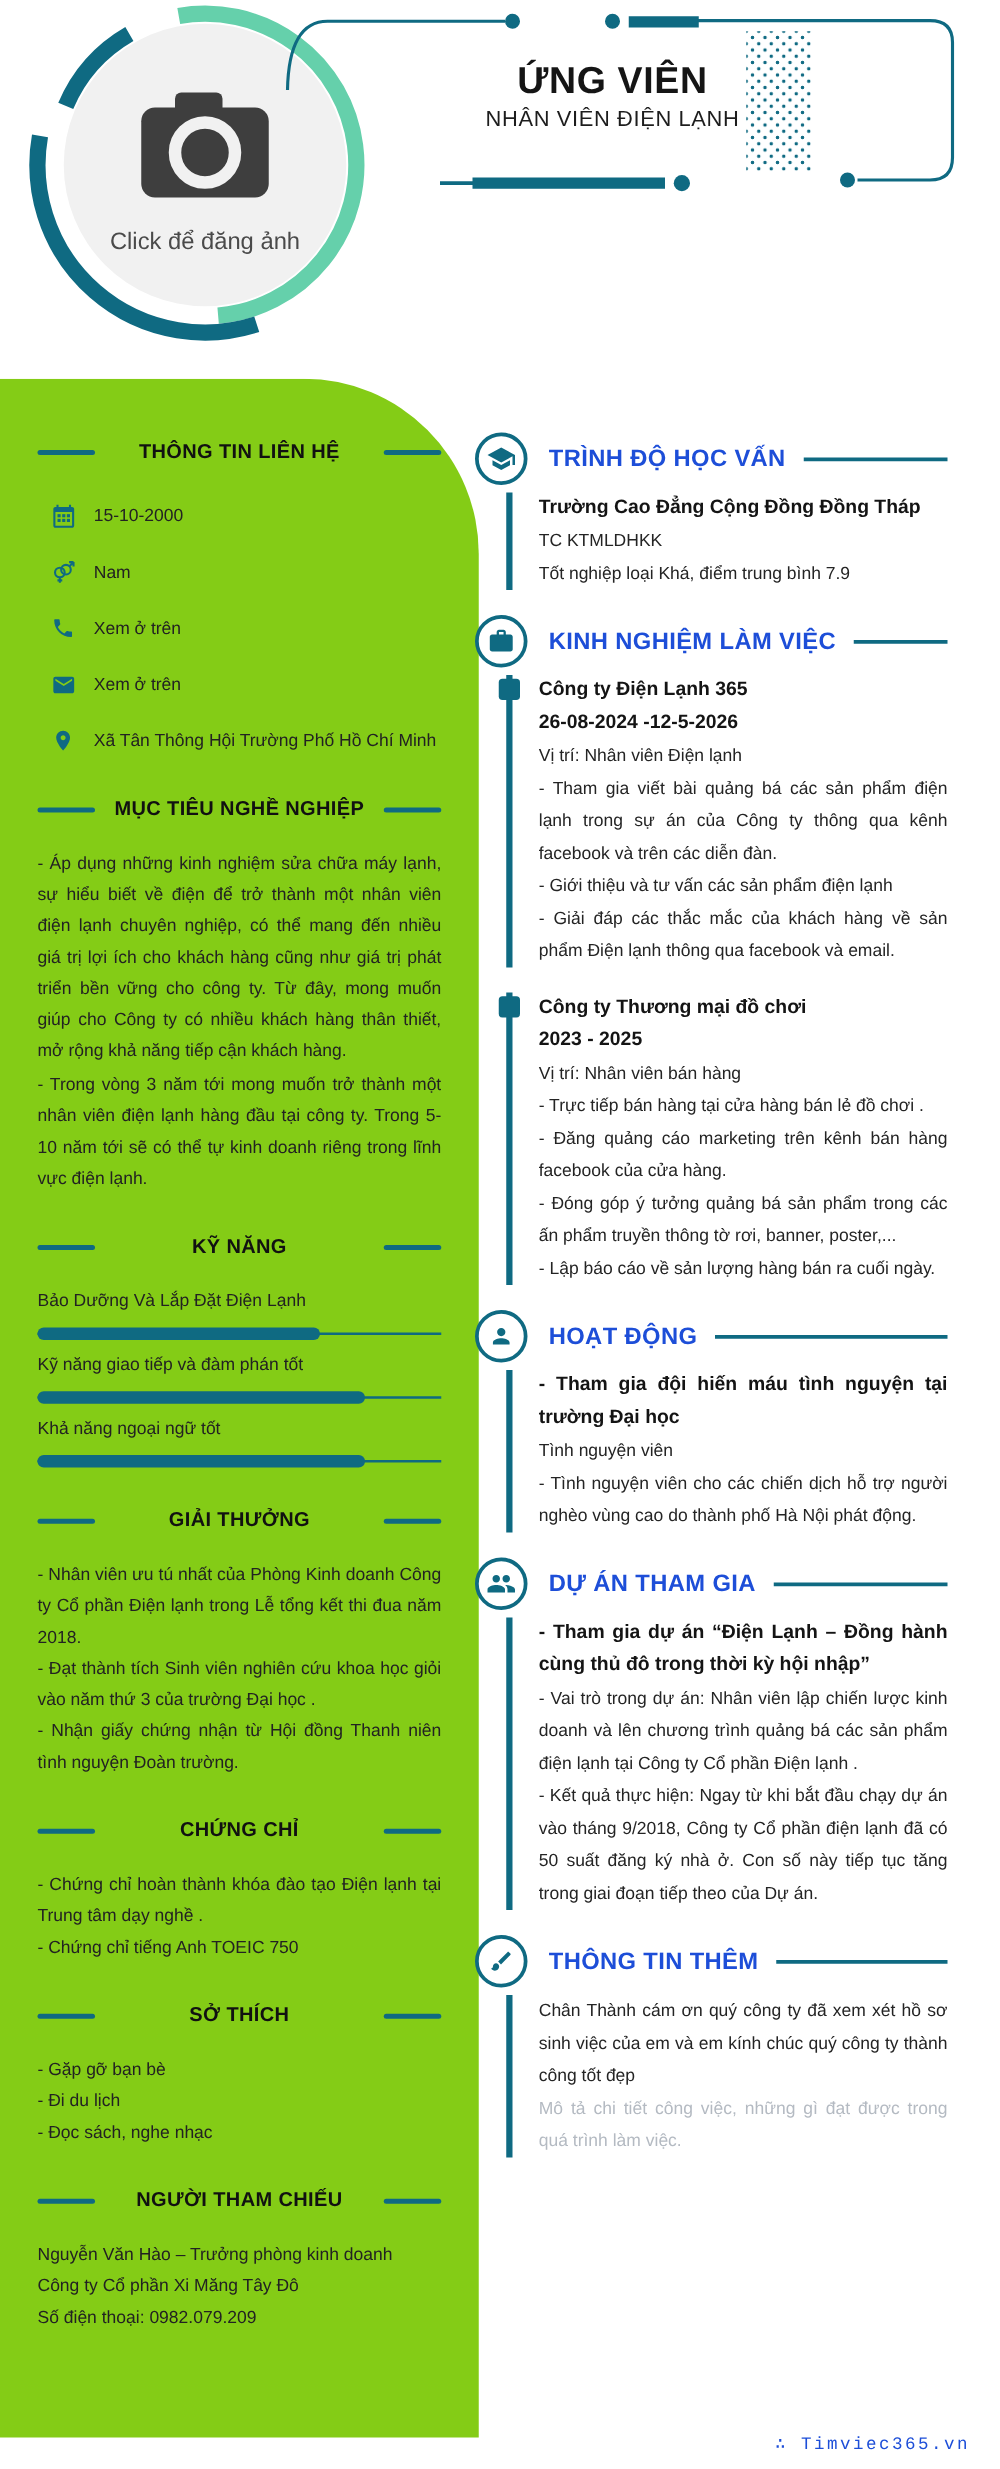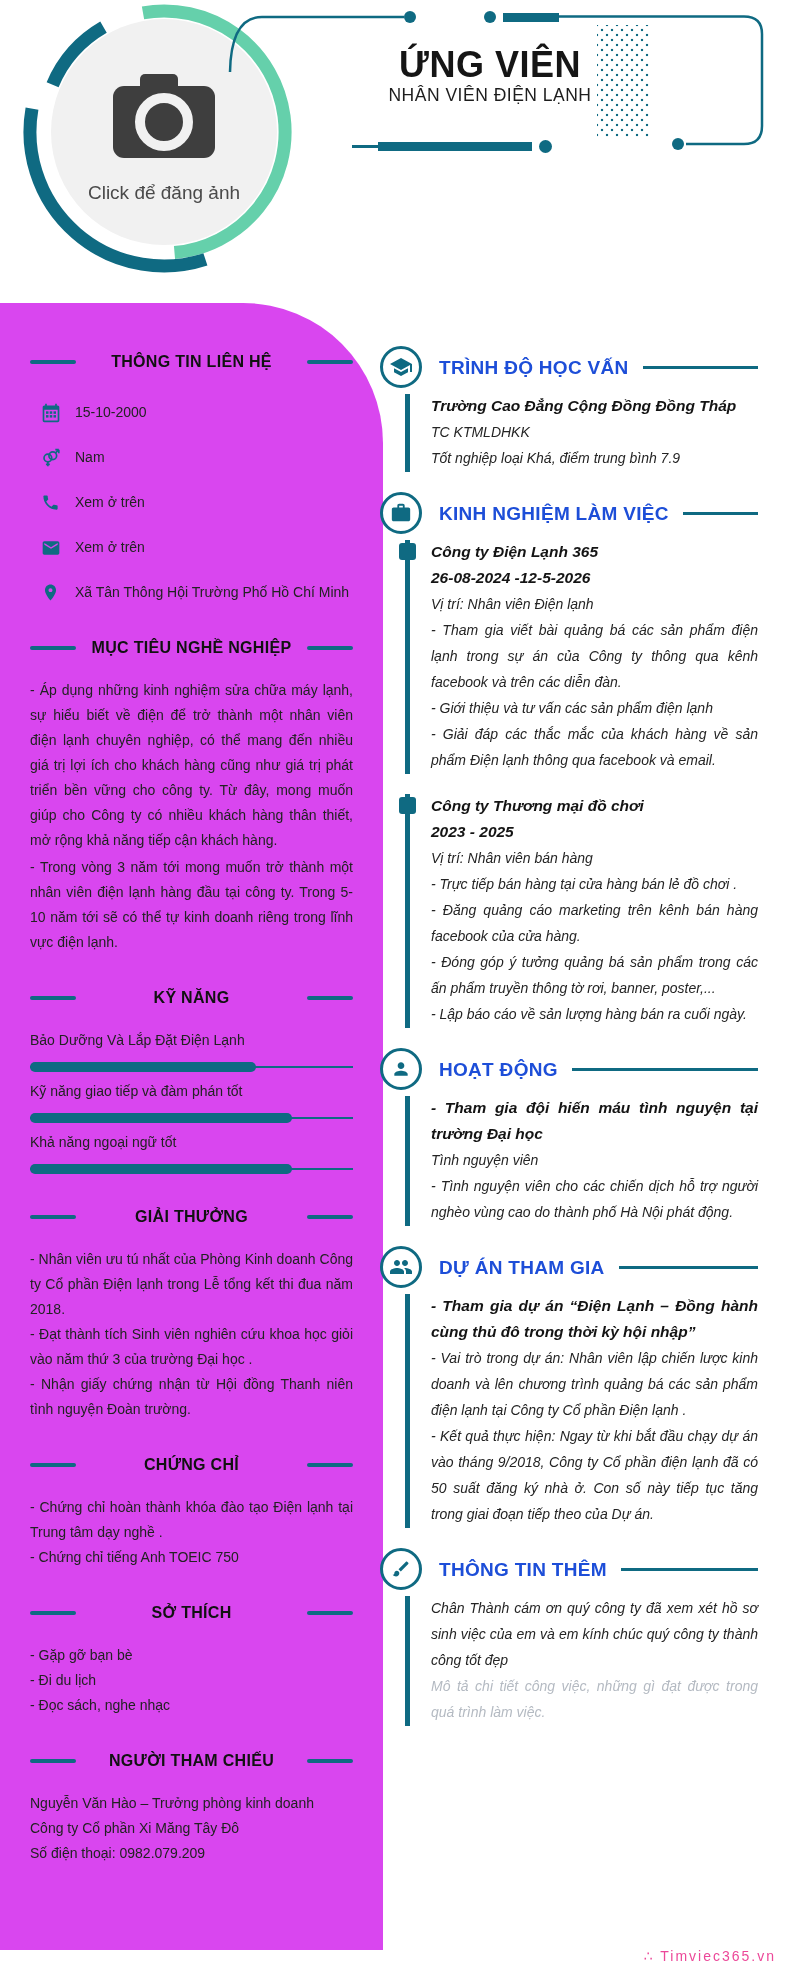--- a/index.html
+++ b/index.html
@@ -9,41 +9,41 @@
     font-family:"Liberation Sans","DejaVu Sans",sans-serif;
     color:#262626; font-size:14px; line-height:25px;
   }
   .page { width:800px; height:1975px; position:relative; }
 
   
   .header { position:relative; width:800px; height:303px; background:#fff; }
   .photo-wrap { position:absolute; left:14px; top:10px; width:310px; height:285px; }
   .photo-wrap svg { overflow:visible; }
   .title-block { position:absolute; left:315px; top:52px; width:350px; text-align:center; }
-  .cv-title { font-size:36px; font-weight:bold; color:#151515; letter-spacing:.5px; }
+  .cv-title { font-size:30px; font-weight:bold; color:#151515; letter-spacing:.5px; }
   .cv-subtitle { font-size:17.5px; color:#1d1d1d; margin-top:6px; letter-spacing:.5px; }
 
   .decor { position:absolute; }
   .decor-dot { width:12px; height:12px; border-radius:50%; background:#0f6a82; }
   .decor-bar { height:9px; background:#0f6a82; }
   .decor-line { height:2.5px; background:#0f6a82; }
   .dots-patch {
     position:absolute; left:597px; top:25px; width:52px; height:112px;
     background-image:
       radial-gradient(circle,#0f6a82 1.3px, transparent 1.6px),
       radial-gradient(circle,#0f6a82 1.3px, transparent 1.6px);
     background-size:10px 10px; background-position:0 0,5px 5px;
   }
 
   
   .main-row { display:flex; width:800px; height:1647px; align-items:stretch; }
 
   
   .sidebar {
-    width:383px; height:1647px; background:#d946ef;
+    width:383px; height:1647px; background:#84cc16;
     border-top-right-radius:140px;
     padding:46px 30px 0 30px; flex:none;
   }
   .s-head { display:flex; align-items:center; margin-bottom:18px; }
   .s-head .rule { width:46px; height:4px; background:#0f6a82; border-radius:2px; flex:none; }
   .s-head .lbl { flex:1; text-align:center; font-size:16px; font-weight:bold; color:#111; letter-spacing:.3px; padding:0 6px; }
   .s-section { margin-top:30px; }
   .s-section:first-child { margin-top:0; }
 
   .c-row { display:flex; align-items:center; margin:0 0 20px 10px; min-height:25px; }
@@ -67,32 +67,32 @@
   .right-col { flex:1; padding:42px 42px 0 0; min-width:0; }
   .r-head { display:flex; align-items:center; height:44px; margin-left:-3px; }
   .r-head .circ {
     width:42px; height:42px; border-radius:50%; border:3px solid #0f6a82;
     display:flex; align-items:center; justify-content:center; flex:none; background:#fff;
   }
   .r-head .lbl { font-size:19px; font-weight:bold; color:#1d4ed8; margin:0 14px 0 17px; letter-spacing:.3px; white-space:nowrap; }
   .r-head .rule { flex:1; height:3px; background:#0f6a82; }
   .r-section { margin-bottom:14px; }
 
-  .entry { position:relative; margin-left:22px; padding:4px 0 6px 26px;font-style:italic; }
+  .entry { position:relative; margin-left:22px; padding:4px 0 6px 26px; }
   .entry .vbar { position:absolute; left:0; top:5px; bottom:5px; width:5px; background:#0f6a82; }
   .entry .marker { position:absolute; left:-6px; top:8px; width:17px; height:17px; border-radius:3px; background:#0f6a82; }
   .e-title { font-weight:bold; font-size:15.5px; color:#141414; line-height:26px; }
   .e-line { color:#242424; line-height:26px; }
   .e-just { text-align:justify; }
   .placeholder-text { color:#b4bac2; text-align:justify; }
 
   .watermark {
     position:absolute; right:24px; bottom:6px;
-    font-family:Liberation Sans, sans-serif;
-    font-size:14px; color:#ec4899; letter-spacing:2px;
+    font-family:Liberation Mono, monospace;
+    font-size:14px; color:#1d4ed8; letter-spacing:2px;
   }
 </style>
 </head>
 <body>
 
 <div class="page">
 
   <div class="header">
 
     <div class="photo-wrap">

